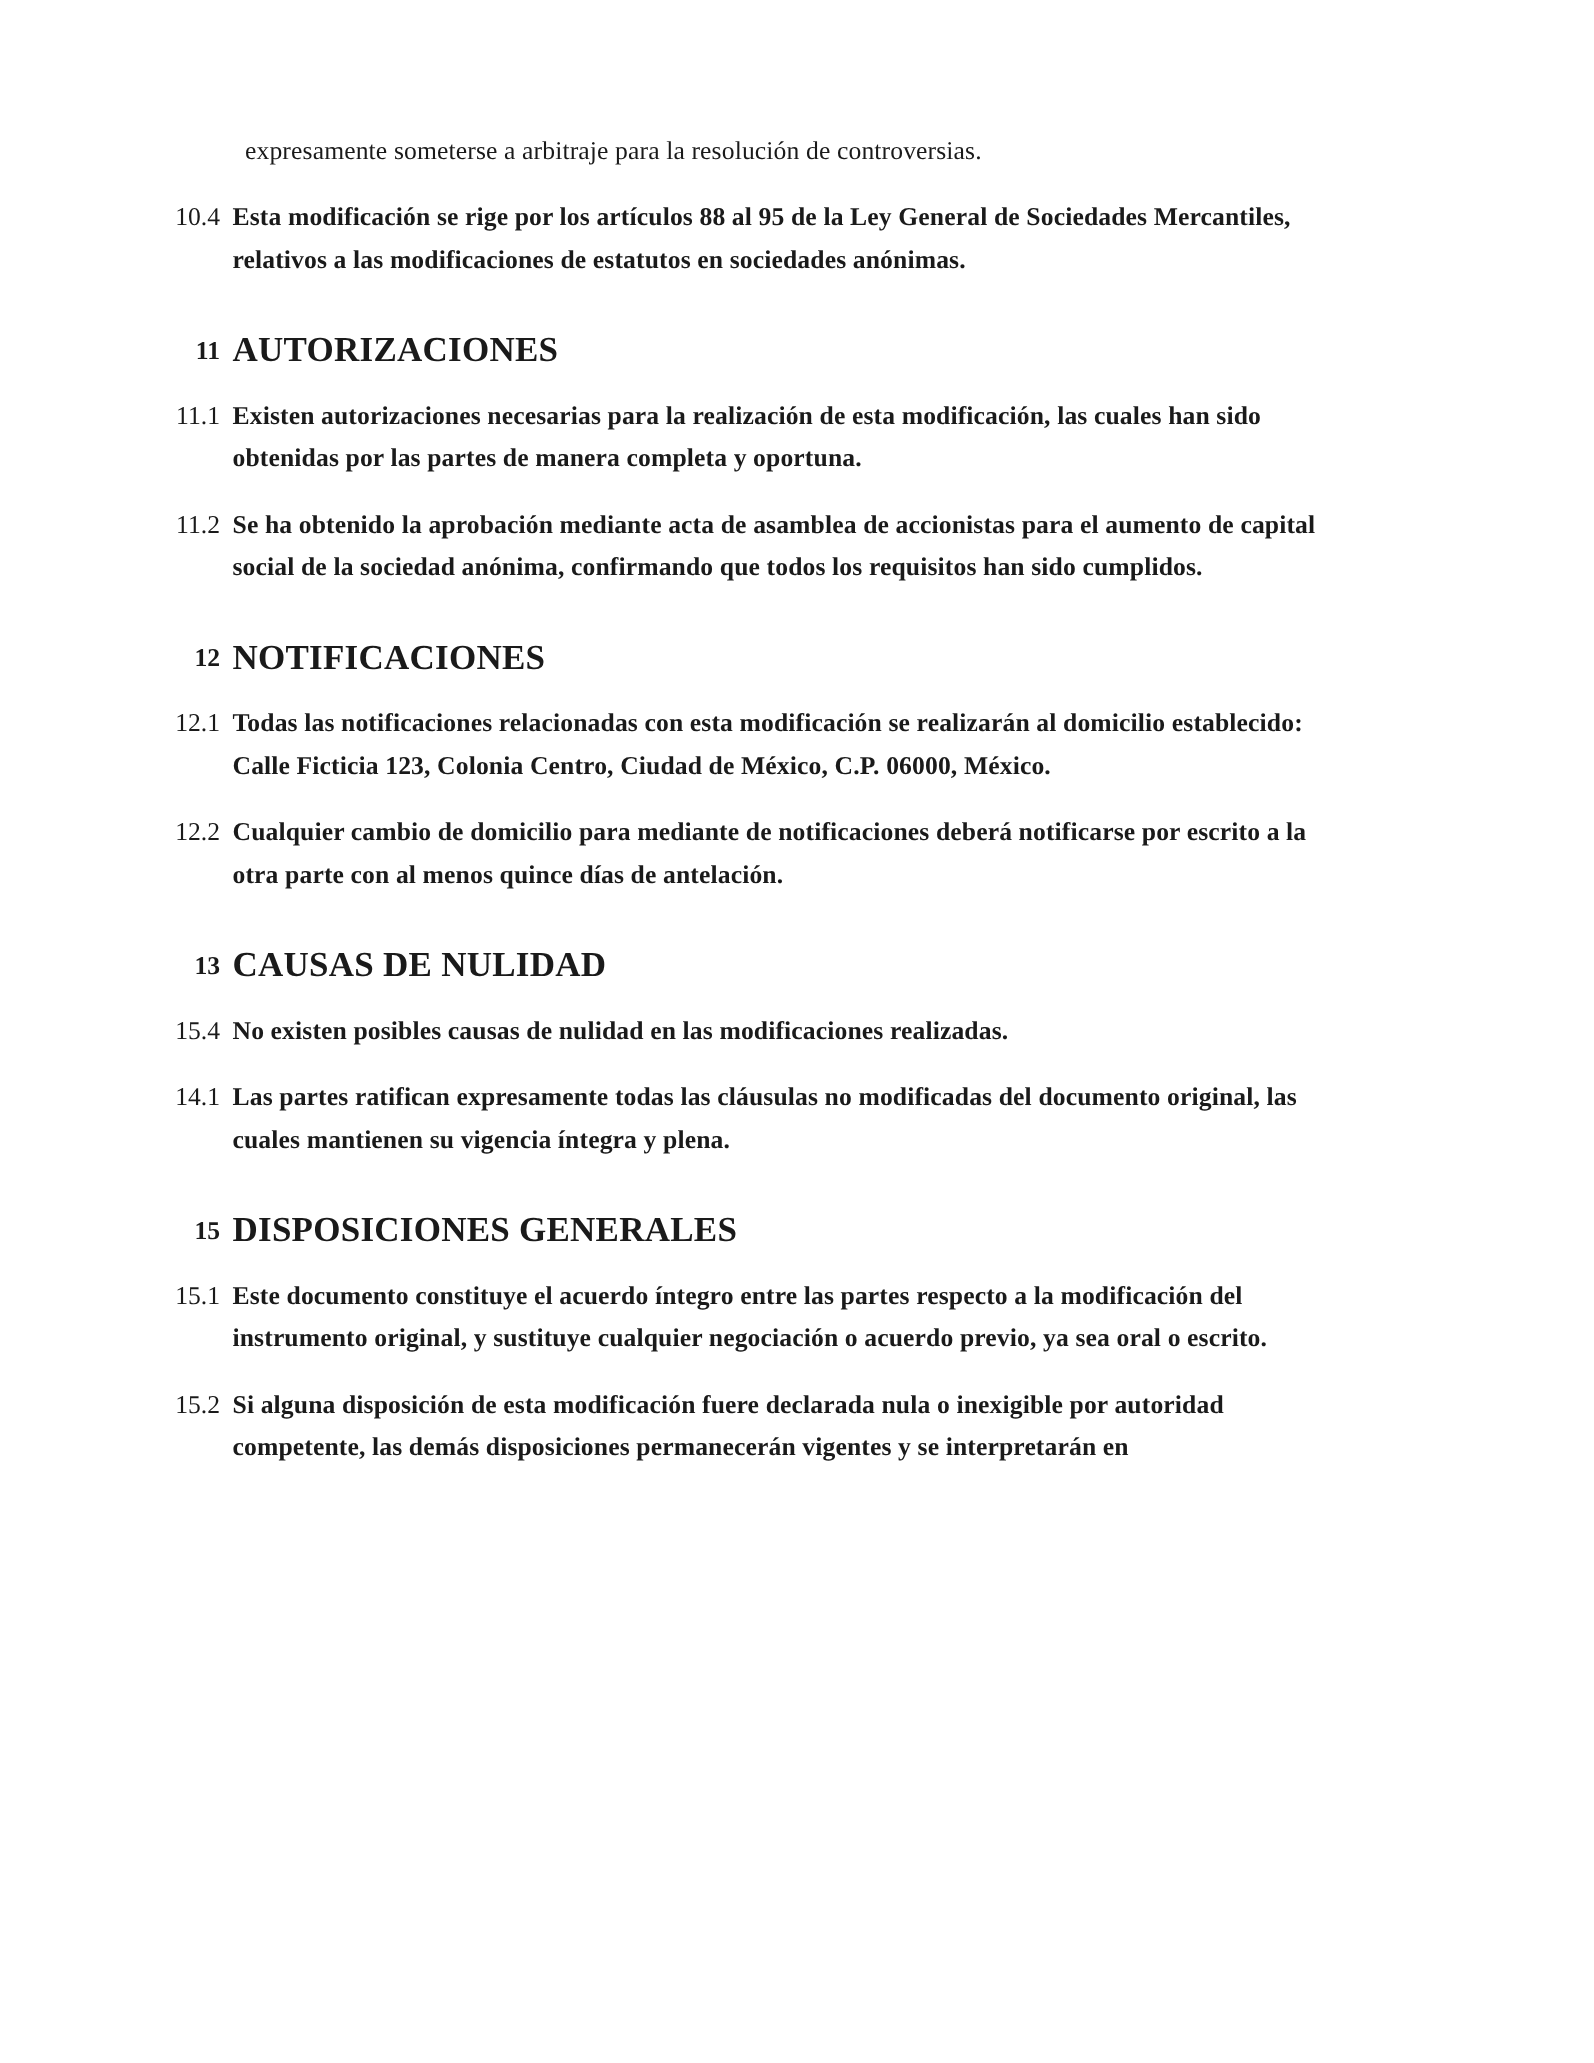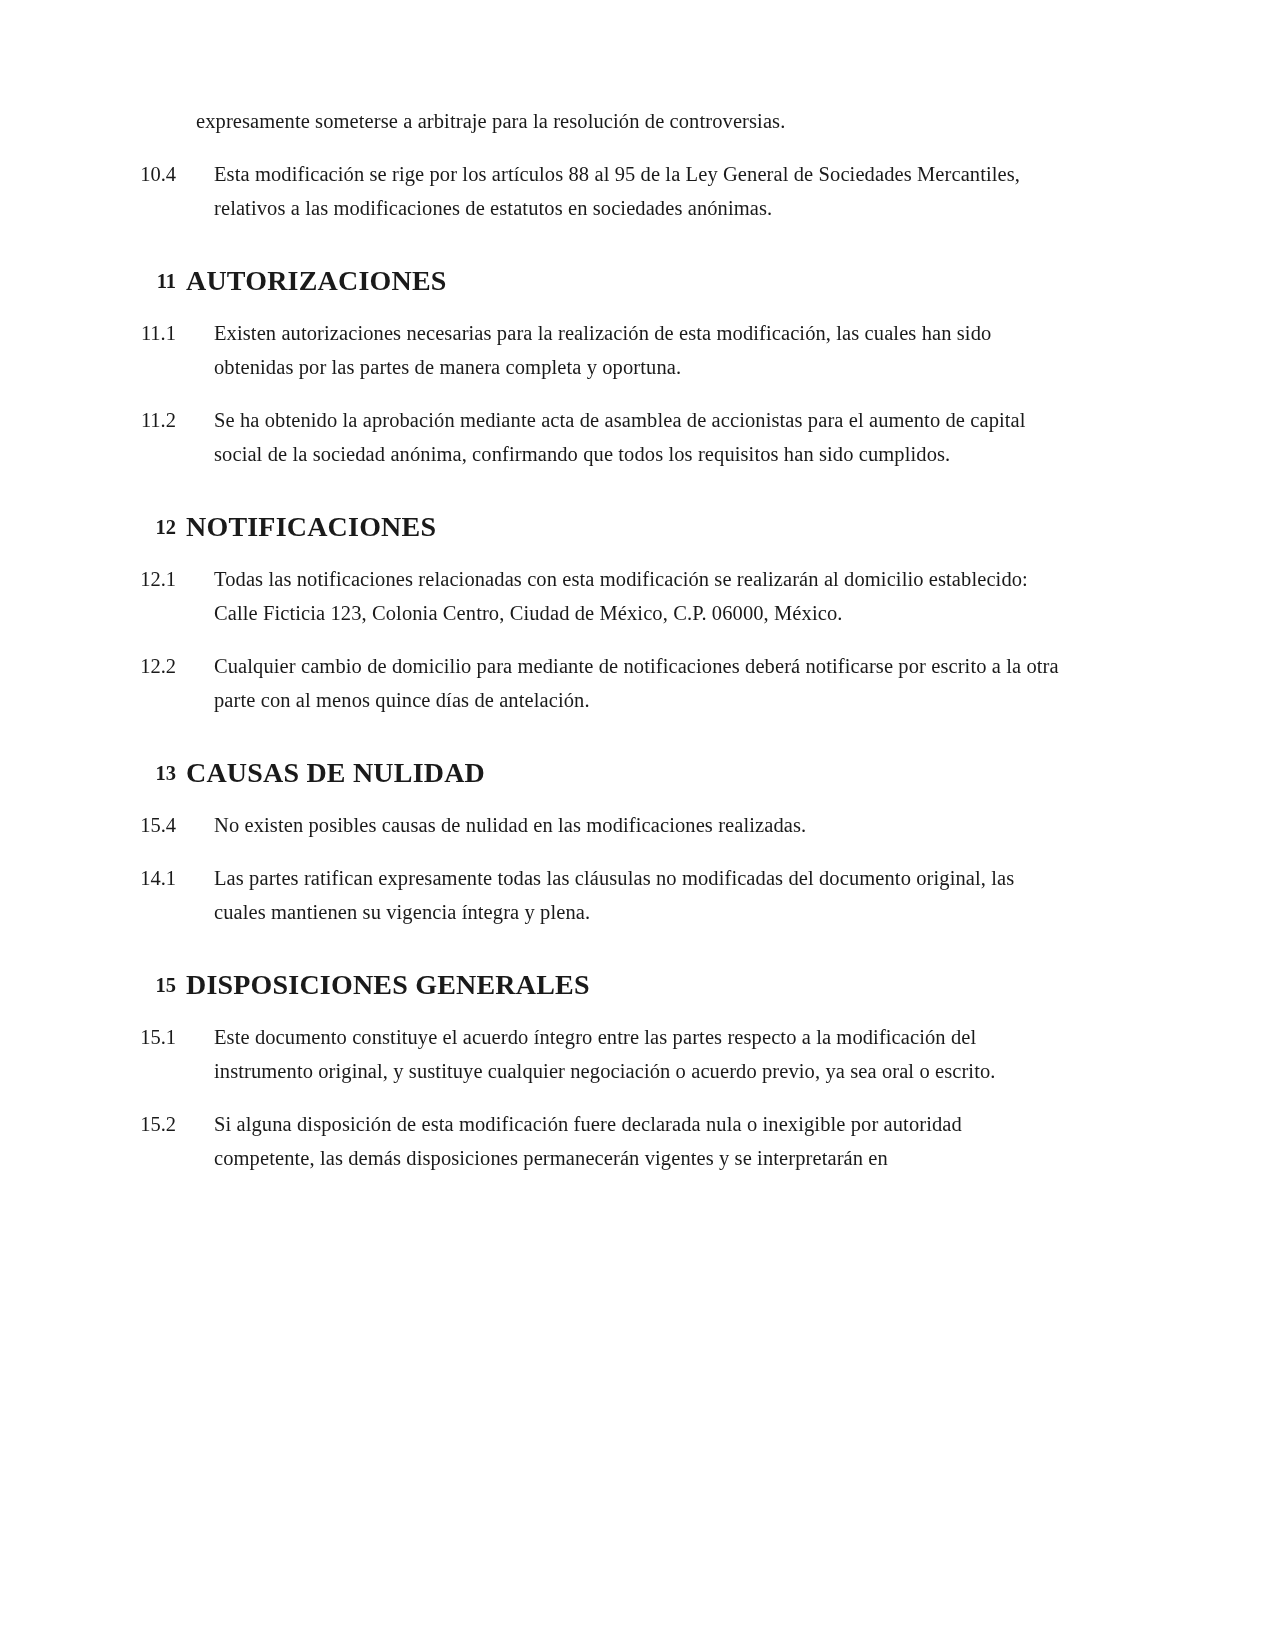--- a/index.html
+++ b/index.html
@@ -31,37 +31,37 @@
     font-size: 20.5px;
     line-height: 34px;
     letter-spacing: 0.1px;
   }
 
   
   .clause {
     display: flex;
     align-items: flex-start;
     margin-top: 19px;
-    gap: 28px;
   }
   .clause .num {
     flex: 0 0 52px;
     text-align: right;
     font-size: 20.5px;
     line-height: 34px;
     padding-right: 10px;
     box-sizing: border-box;
     white-space: nowrap;
   }
   .clause .body {
     flex: 1 1 auto;
     font-size: 20.5px;
     line-height: 34px;
     letter-spacing: 0.1px;
     max-width: 872px;
+    font-weight: bold;
   }
 
   
   .heading {
     display: flex;
     align-items: flex-start;
     margin-top: 40px;
     margin-bottom: 6px;
   }
   .heading .num {

